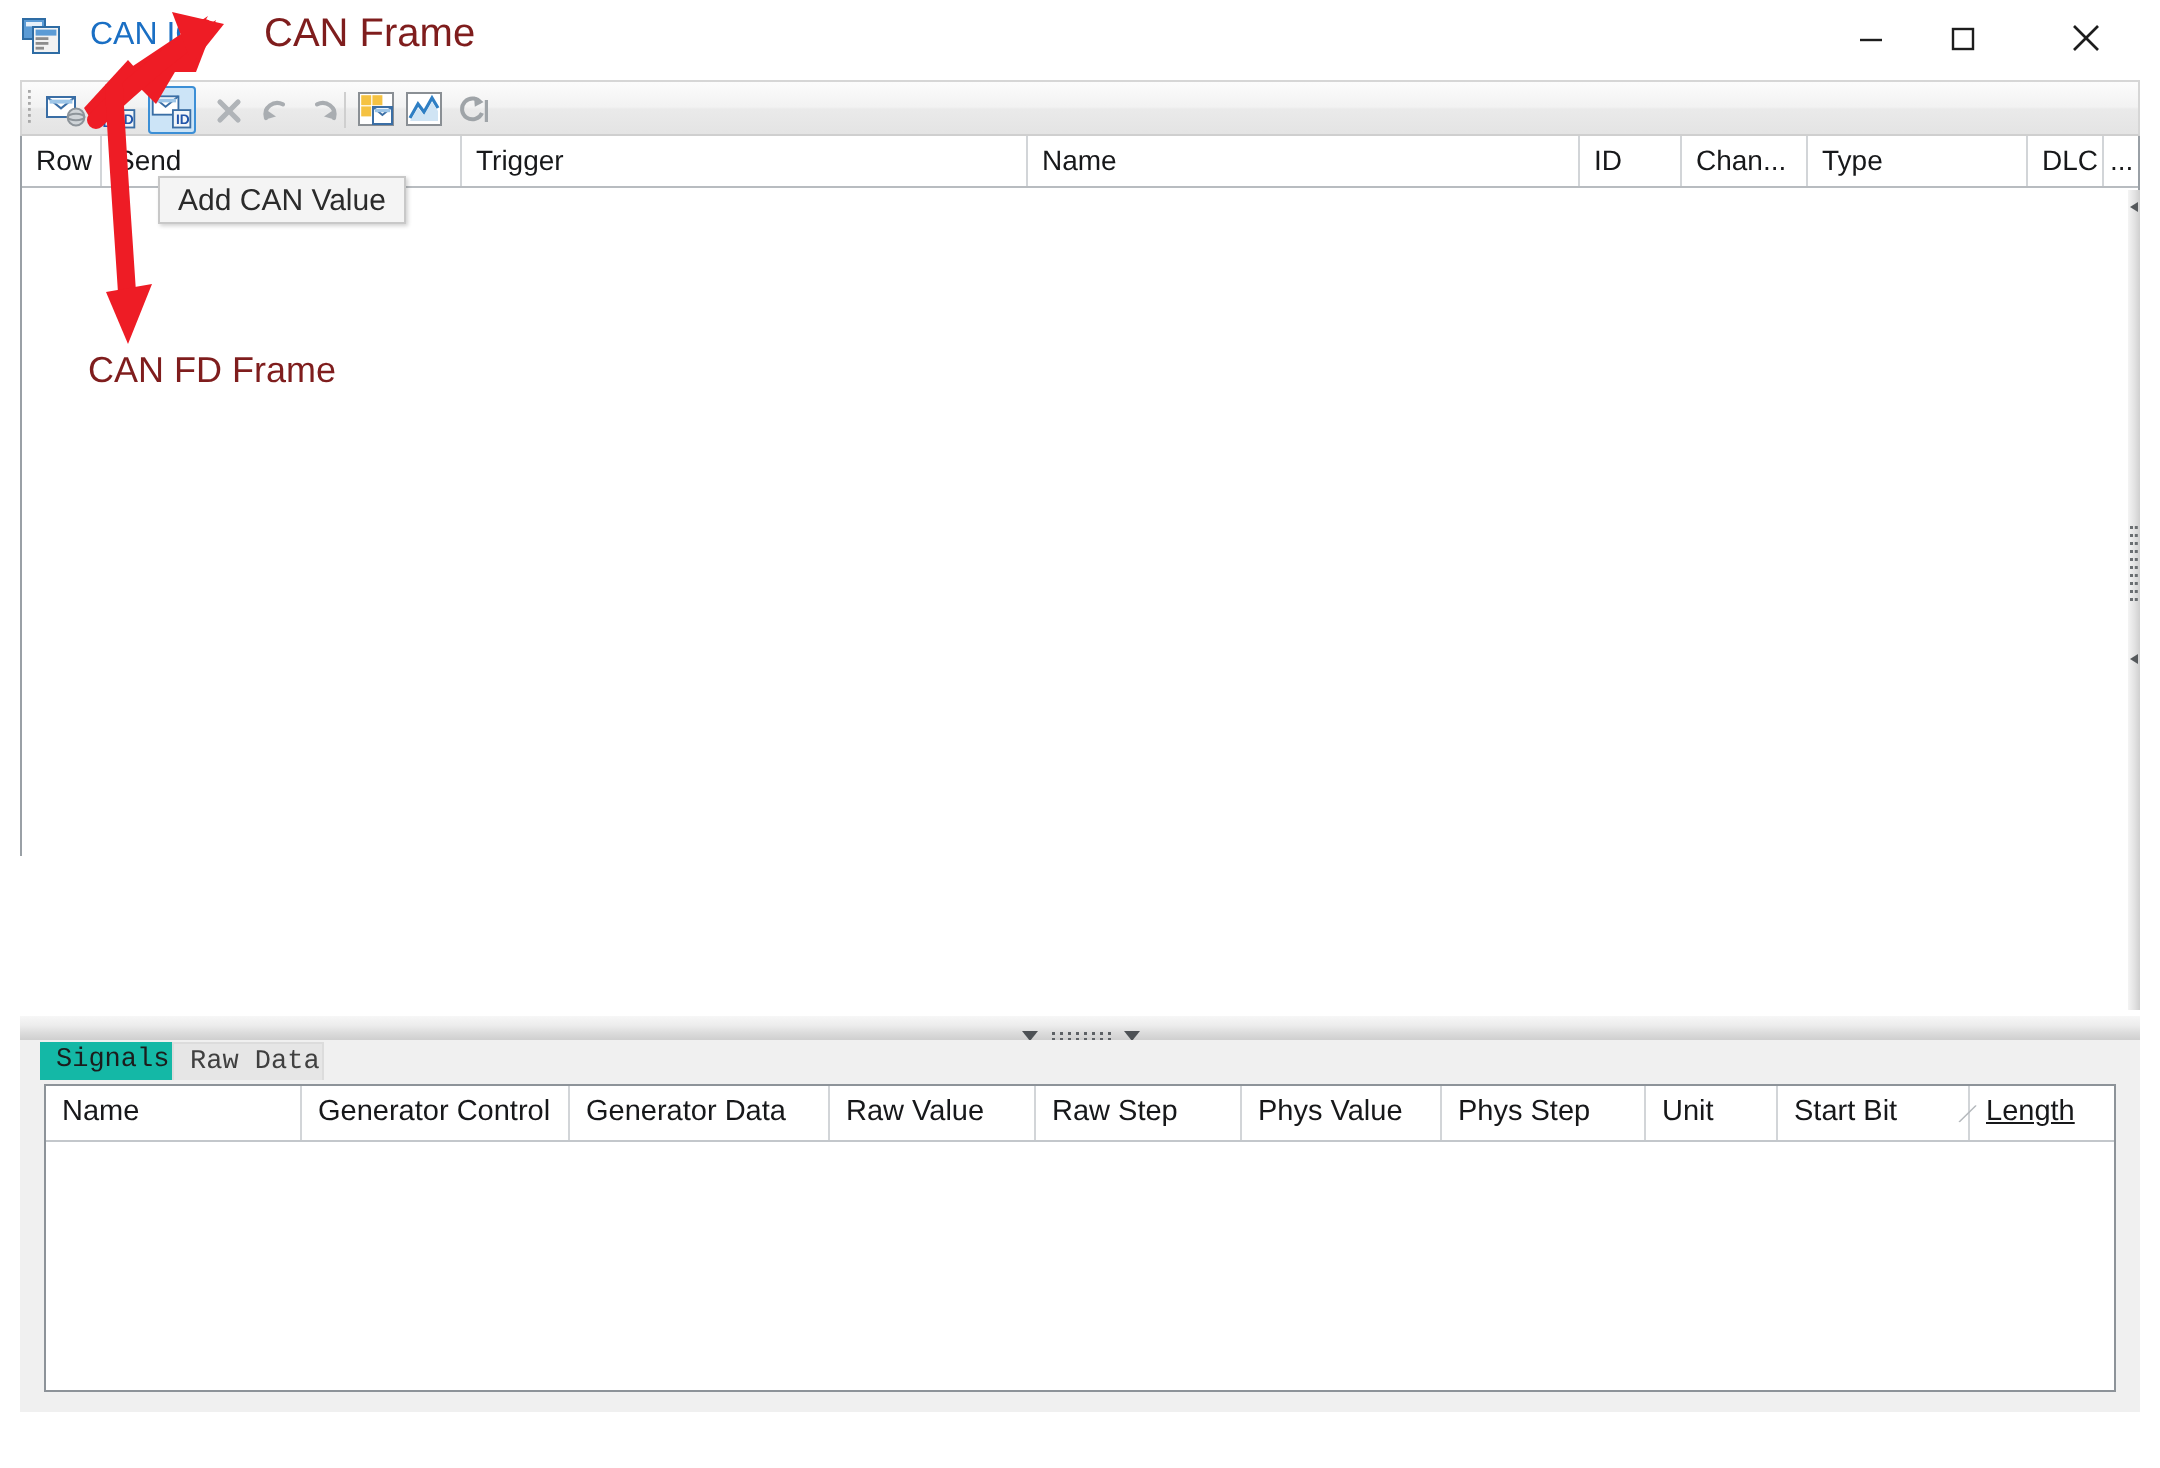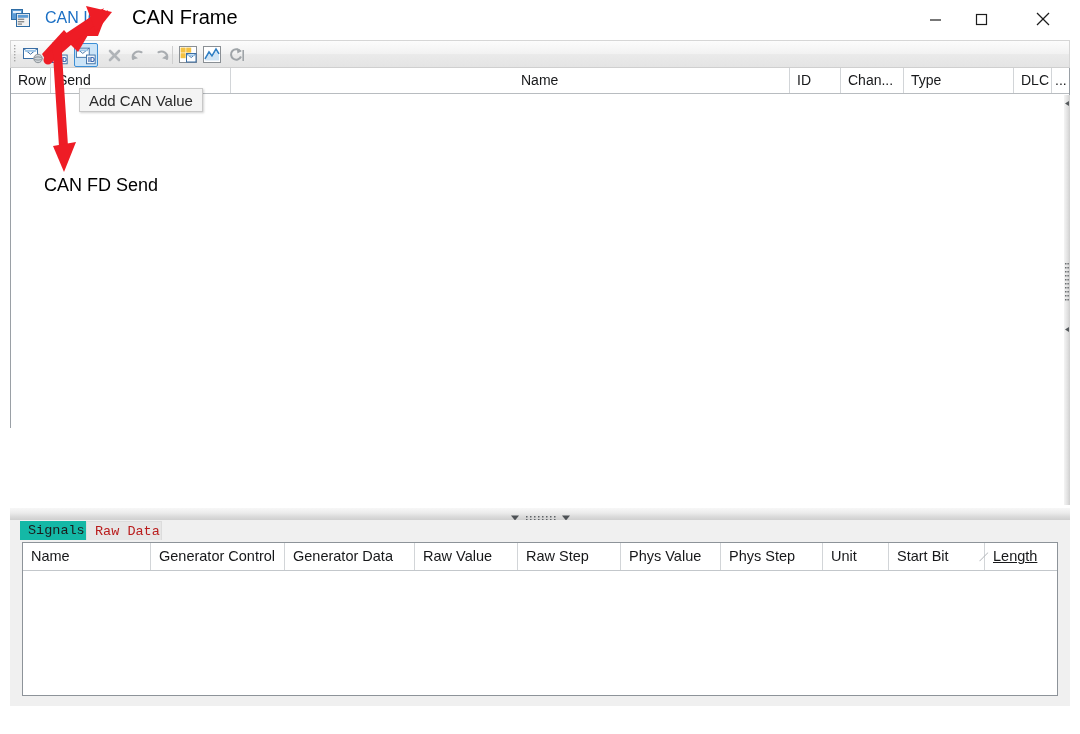--- a/index.html
+++ b/index.html
@@ -192,21 +192,21 @@
     white-space: nowrap;
   }
   .tab.active {
     background: #14b8a6;
     color: #1c1c1c;
   }
   .tab.inactive {
     background: #e6e6e6;
     border: 1px solid #dcdcdc;
     border-bottom: none;
-    color: #b91c1c;
+    color: #404040;
   }
 
   #signals-table {
     position: absolute;
     left: 12px; top: 22px;
     width: 1036px; height: 154px;
     background: #ffffff;
     border: 1px solid #8d9399;
     box-sizing: border-box;
   }
@@ -253,21 +253,21 @@
     right: 16px; top: 6px;
     font-size: 14px;
     color: #b9bdc1;
     font-family: "Liberation Sans", sans-serif;
     white-space: nowrap;
   }
 
   
   .annotation-text {
     position: absolute;
-    color: #000000;
+    color: #7f1d1d;
     font-family: "Liberation Sans", sans-serif;
     white-space: nowrap;
   }
   #annot-can-frame {
     left: 132px; top: 6px;
     font-size: 20px;
   }
   #annot-can-fd-frame {
     left: 44px; top: 175px;
     font-size: 18px;
@@ -430,20 +430,21 @@
         <rect x="15.4" y="4" width="1.6" height="11" fill="#9fa4a8"></rect>
       </svg>
     </div>
   </div>
 
   <div id="main-table-panel">
 
     <div id="main-header">
       <div class="hdr-cell" style="left:0px;width:40px">Row</div>
       <div class="hdr-cell" style="left:40px;width:180px">Send</div>
+      <div class="hdr-cell" style="left:220px;width:283px">Trigger</div>
       <div class="hdr-cell" style="left:503px;width:276px">Name</div>
       <div class="hdr-cell" style="left:779px;width:51px">ID</div>
       <div class="hdr-cell" style="left:830px;width:63px">Chan...</div>
       <div class="hdr-cell" style="left:893px;width:110px">Type</div>
       <div class="hdr-cell" style="left:1003px;width:38px">DLC</div>
       <div class="hdr-cell last" style="left:1041px;width:17px;padding-left:3px">...</div>
     </div>
 
     <div id="main-body"></div>
 
@@ -548,17 +549,17 @@
     <path d="M6 54 C24 36 42 22 60 8" stroke="#ee1c25" stroke-width="9" fill="none" stroke-linecap="round"></path>
     <path d="M44 0 L70 6 L54 26 Z" fill="#ee1c25"></path>
   </svg>
 
   <svg class="annot-arrow" style="left:40px;top:42px;width:60px;height:135px" viewBox="0 0 60 135">
     <path d="M17 2 C19 40 22 80 24 112" stroke="#ee1c25" stroke-width="9" fill="none" stroke-linecap="round"></path>
     <path d="M13 104 L36 100 L24 130 Z" fill="#ee1c25"></path>
   </svg>
 
   <div class="annotation-text" id="annot-can-frame">CAN Frame</div>
-  <div class="annotation-text" id="annot-can-fd-frame">CAN FD Send</div>
+  <div class="annotation-text" id="annot-can-fd-frame">CAN FD Frame</div>
 
   <div id="tooltip-add-can-frame">Add CAN Value</div>
 
 </div>
 
 </body></html>

